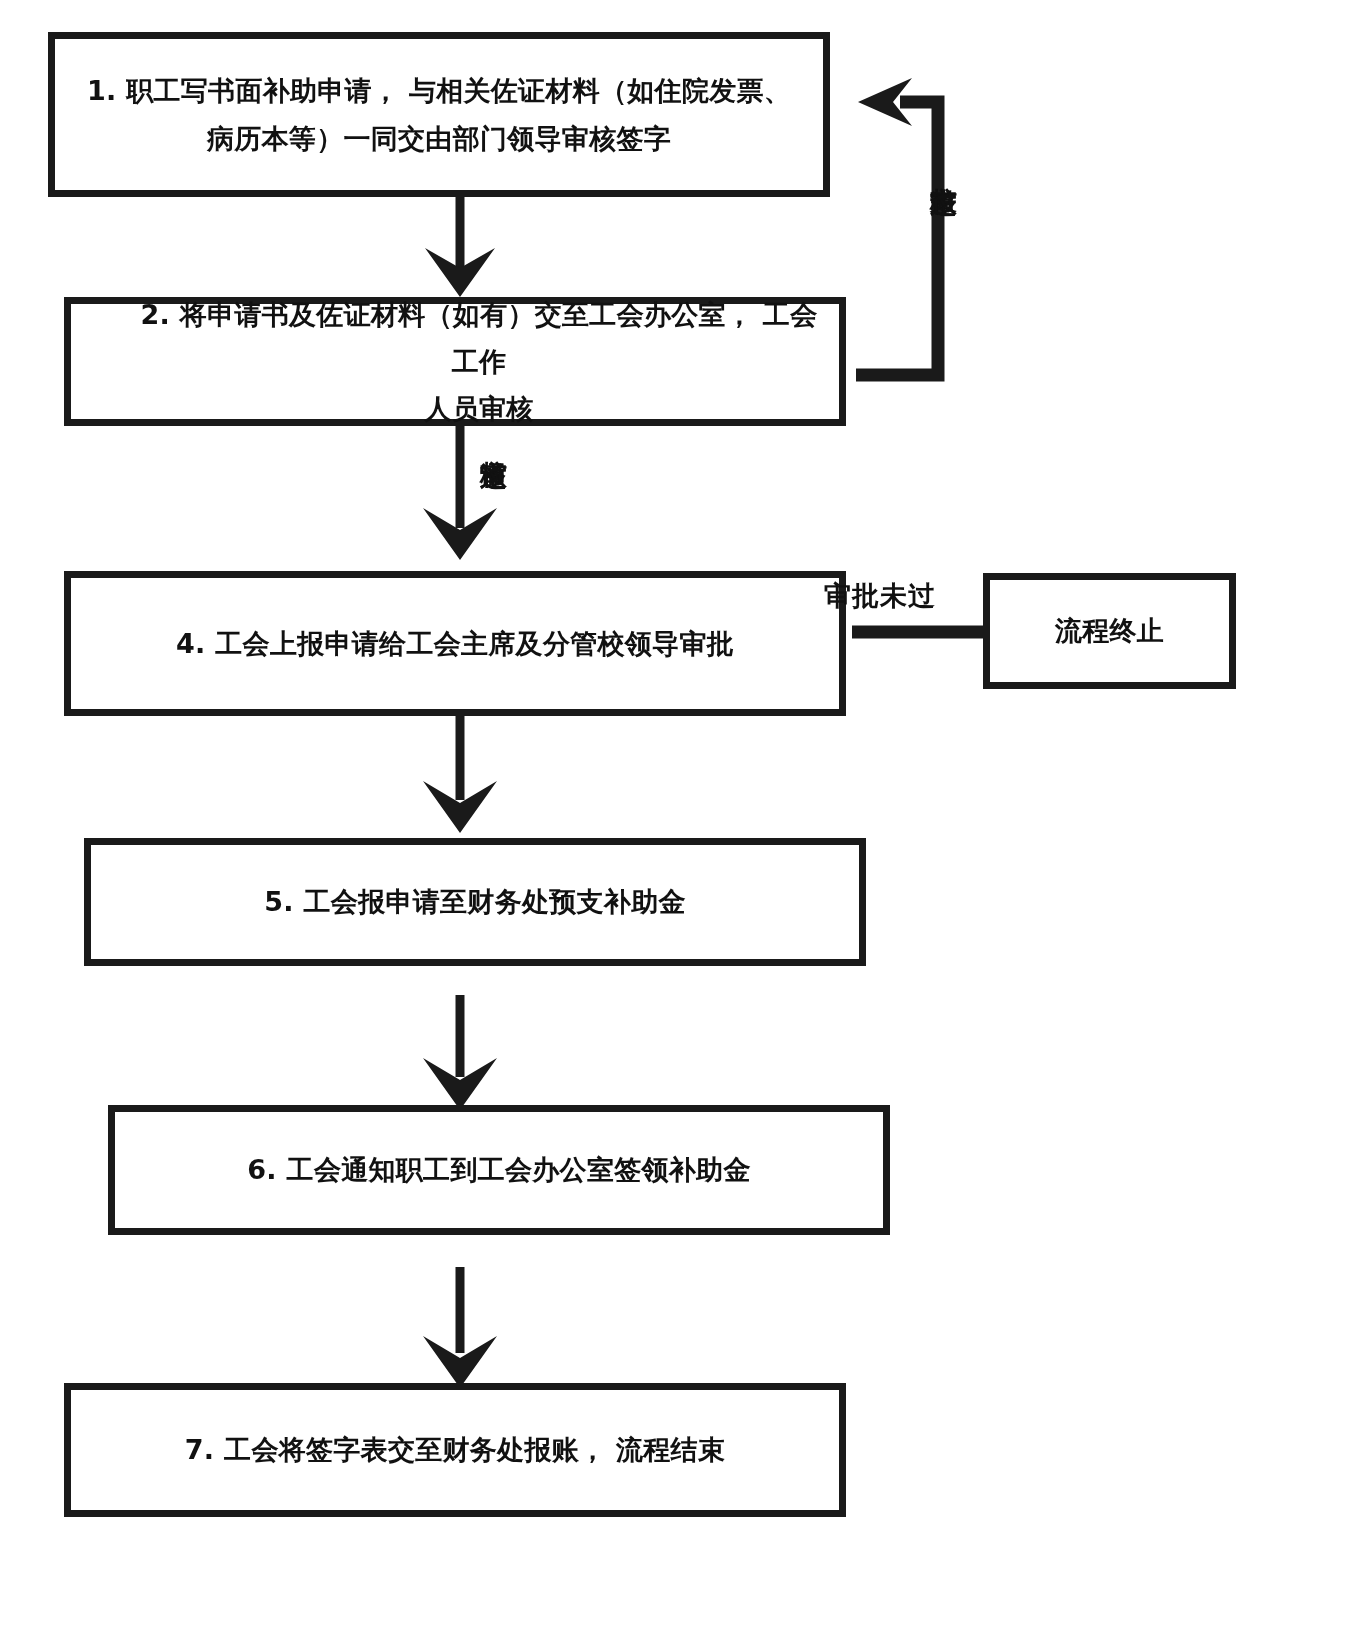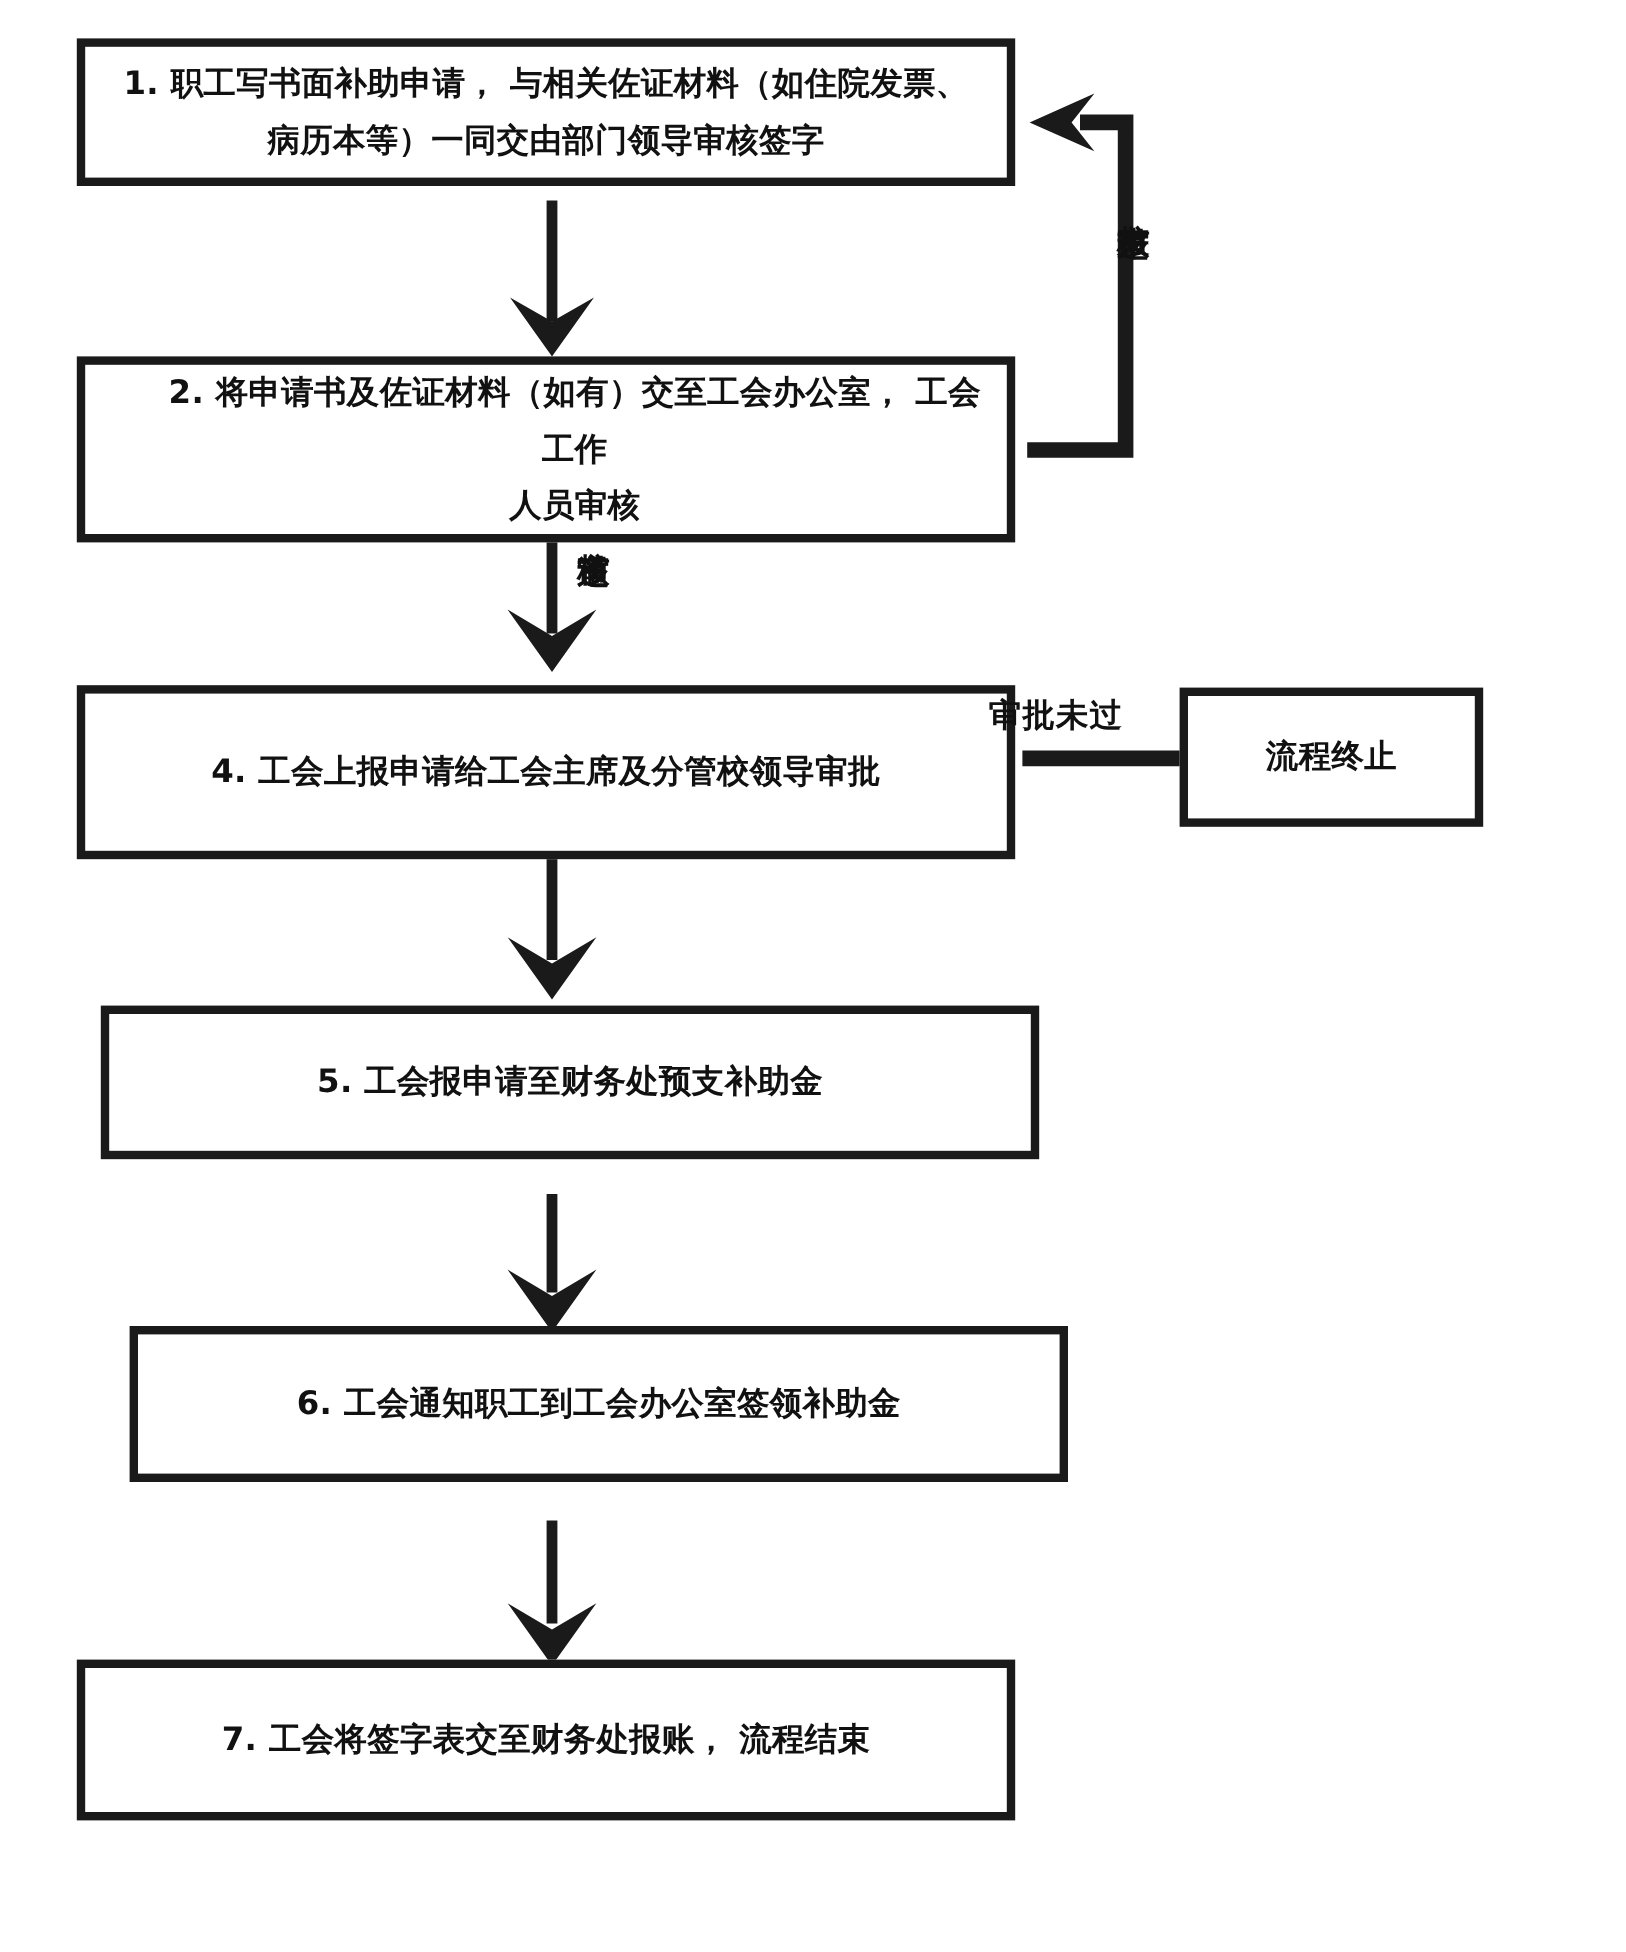--- a/index.html
+++ b/index.html
@@ -91,26 +91,26 @@
     <path class="head" d="M 460 833 L 423 781 L 460 803 L 497 781 Z"></path>
 
     <line x1="460" y1="995" x2="460" y2="1077" stroke-width="9"></line>
     <path class="head" d="M 460 1110 L 423 1058 L 460 1080 L 497 1058 Z"></path>
 
     <line x1="460" y1="1267" x2="460" y2="1353" stroke-width="9"></line>
     <path class="head" d="M 460 1388 L 423 1336 L 460 1358 L 497 1336 Z"></path>
 
   </svg>
 
-  <div class="node" style="left:64px; top:32px; width:782px; height:123px;">
+  <div class="node" style="left:48px; top:32px; width:782px; height:165px;">
     <div class="node-label">1. 职工写书面补助申请， 与相关佐证材料（如住院发票、
 病历本等）一同交由部门领导审核签字</div>
   </div>
 
-  <div class="node" style="left:64px; top:297px; width:782px; height:155px;padding-left:48px;">
+  <div class="node" style="left:64px; top:297px; width:782px; height:129px;padding-left:48px;">
     <div class="node-label">2. 将申请书及佐证材料（如有）交至工会办公室， 工会工作
 人员审核</div>
   </div>
 
   <div class="node" style="left:64px; top:571px; width:782px; height:145px;">
     <div class="node-label">4. 工会上报申请给工会主席及分管校领导审批</div>
   </div>
 
   <div class="node" style="left:983px; top:573px; width:253px; height:116px;">
     <div class="node-label">流程终止</div>

